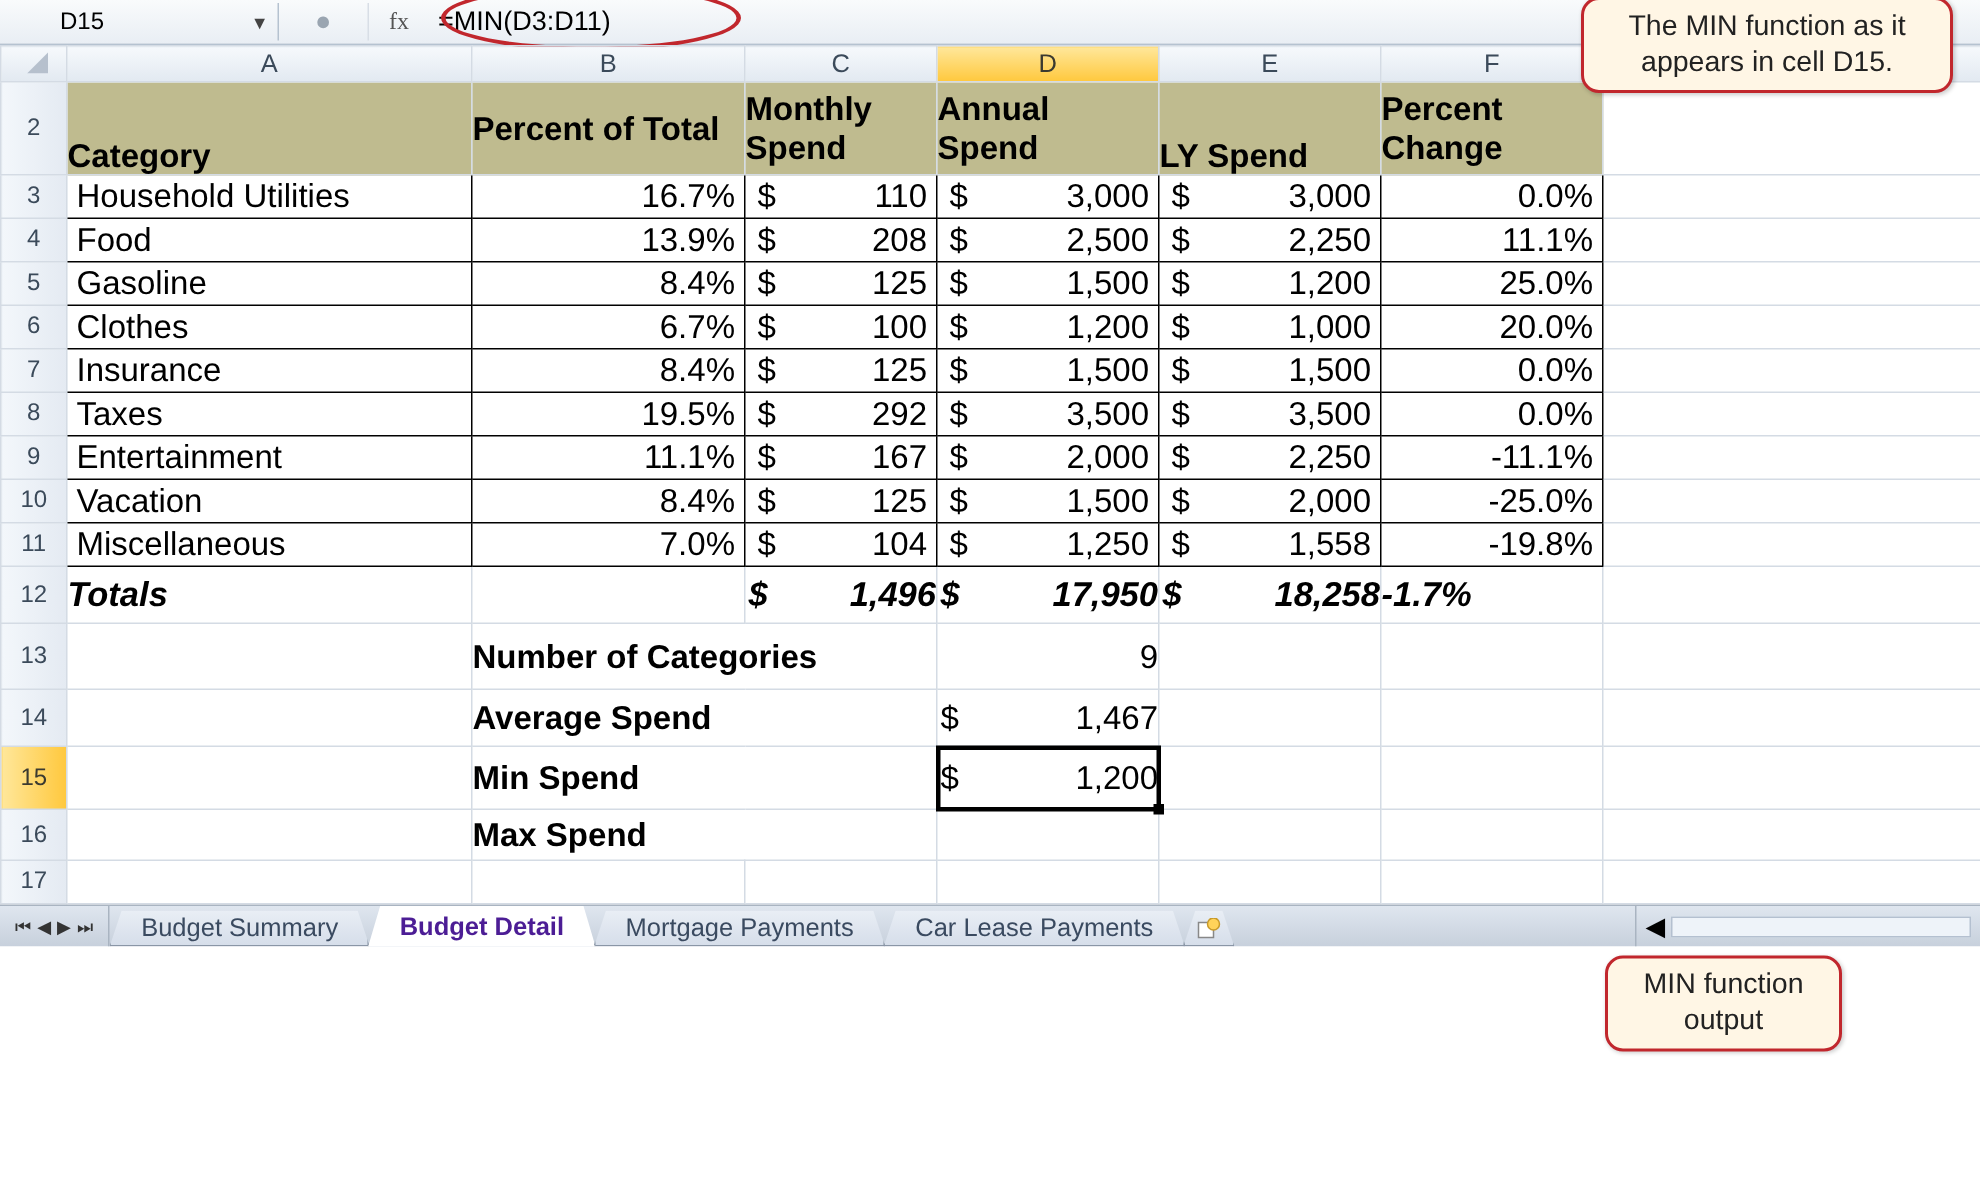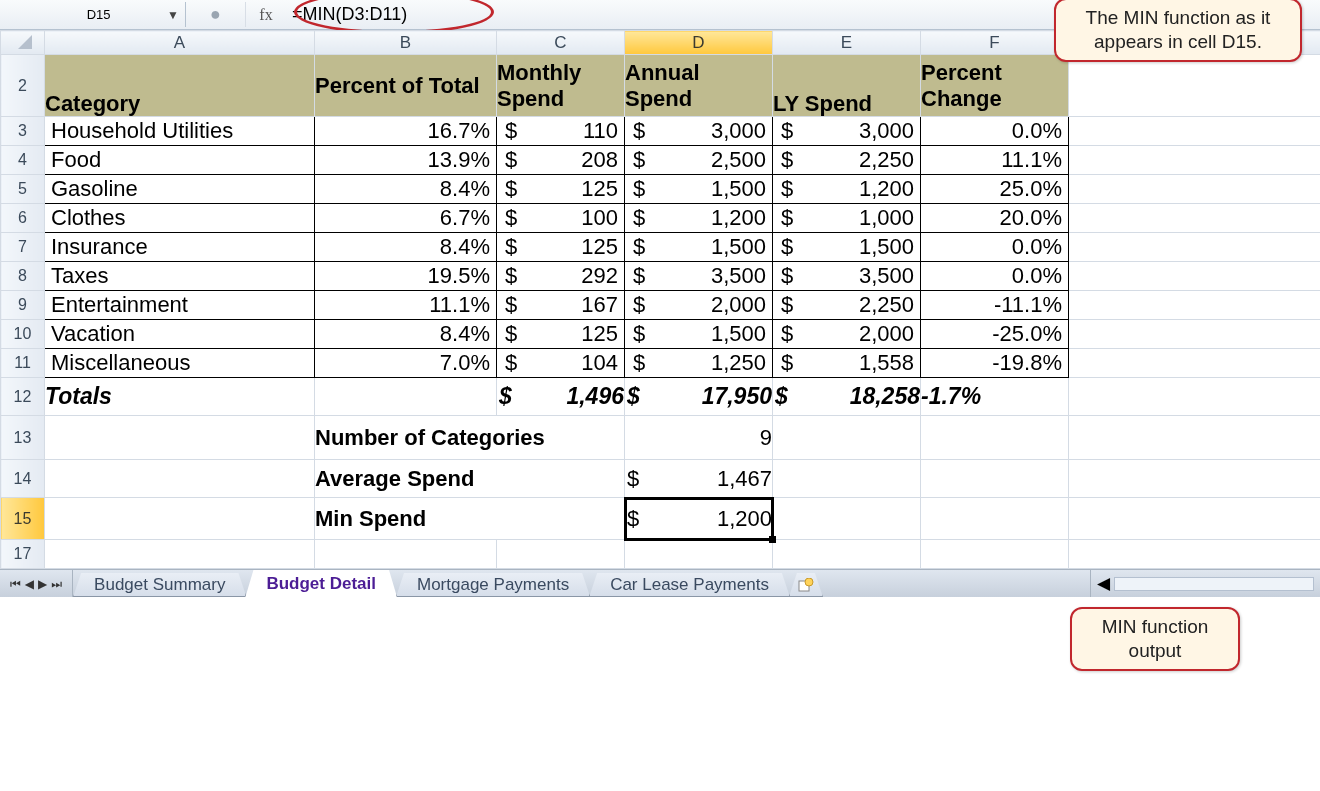--- a/index.html
+++ b/index.html
@@ -21,23 +21,22 @@
   }
   .namebox {
     width: 186px;
     display: flex;
     align-items: center;
     padding: 0 6px 0 40px;
     border-right: 1px solid #b5c2d0;
     height: 100%;
   }
   .namebox .ref {
-    font-size: 13px;
+    font-size: 16px;
     flex: 1;
-    text-align: center;
   }
   .namebox .arrow {
     font-size: 12px;
     color: #444;
     padding-left: 10px;
   }
   .fbar-btns {
     width: 60px;
     color: #9aa5b1;
     display:flex;
@@ -561,20 +560,29 @@
     <td class="sub-val sel-cell">
             <div class="money">
               <span class="sym">$</span>
               <span class="num">1,200</span>
             </div>
           </td>
     <td class="sub-empty"></td>
     <td class="blank"></td>
     <td class="blank"></td>
   </tr>
+  <tr style="height:34px">
+    <td class="rowhead">16</td>
+    <td class="blank"></td>
+    <td class="sub-label" colspan="2">Max Spend</td>
+    <td class="sub-val"></td>
+    <td class="sub-empty"></td>
+    <td class="blank"></td>
+    <td class="blank"></td>
+  </tr>
   <tr style="height:26px">
     <td class="rowhead">17</td>
     <td class="blank"></td>
           <td class="blank"></td>
           <td class="blank"></td>
           <td class="blank"></td>
           <td class="blank"></td>
           <td class="blank"></td>
           <td class="blank"></td>
   </tr>
@@ -610,13 +618,13 @@
         <circle cx="11" cy="4" r="4" fill="#ffd35a" stroke="#c89a2a"></circle>
       </svg>
   </div>
   <div class="tab-scroll">
     <span>◀</span>
     <div style="width:200px;height:14px;background:#eef3f9;border:1px solid #b4c0d0"></div>
   </div>
 </div>
 
 <div class="callout" style="top:-2px; right:18px; width:248px">The MIN function as it appears in cell D15.</div>
-<div class="callout" style="top:607px; left:1070px; width:170px">MIN function output</div>
+<div class="callout" style="top:637px; left:1070px; width:158px">MIN function output</div>
 
 </body></html>

